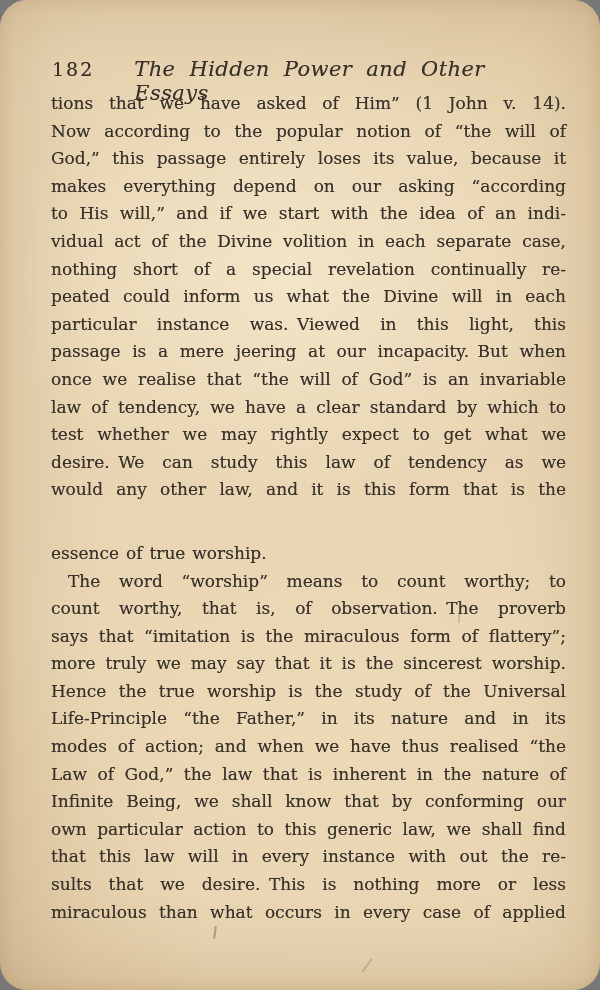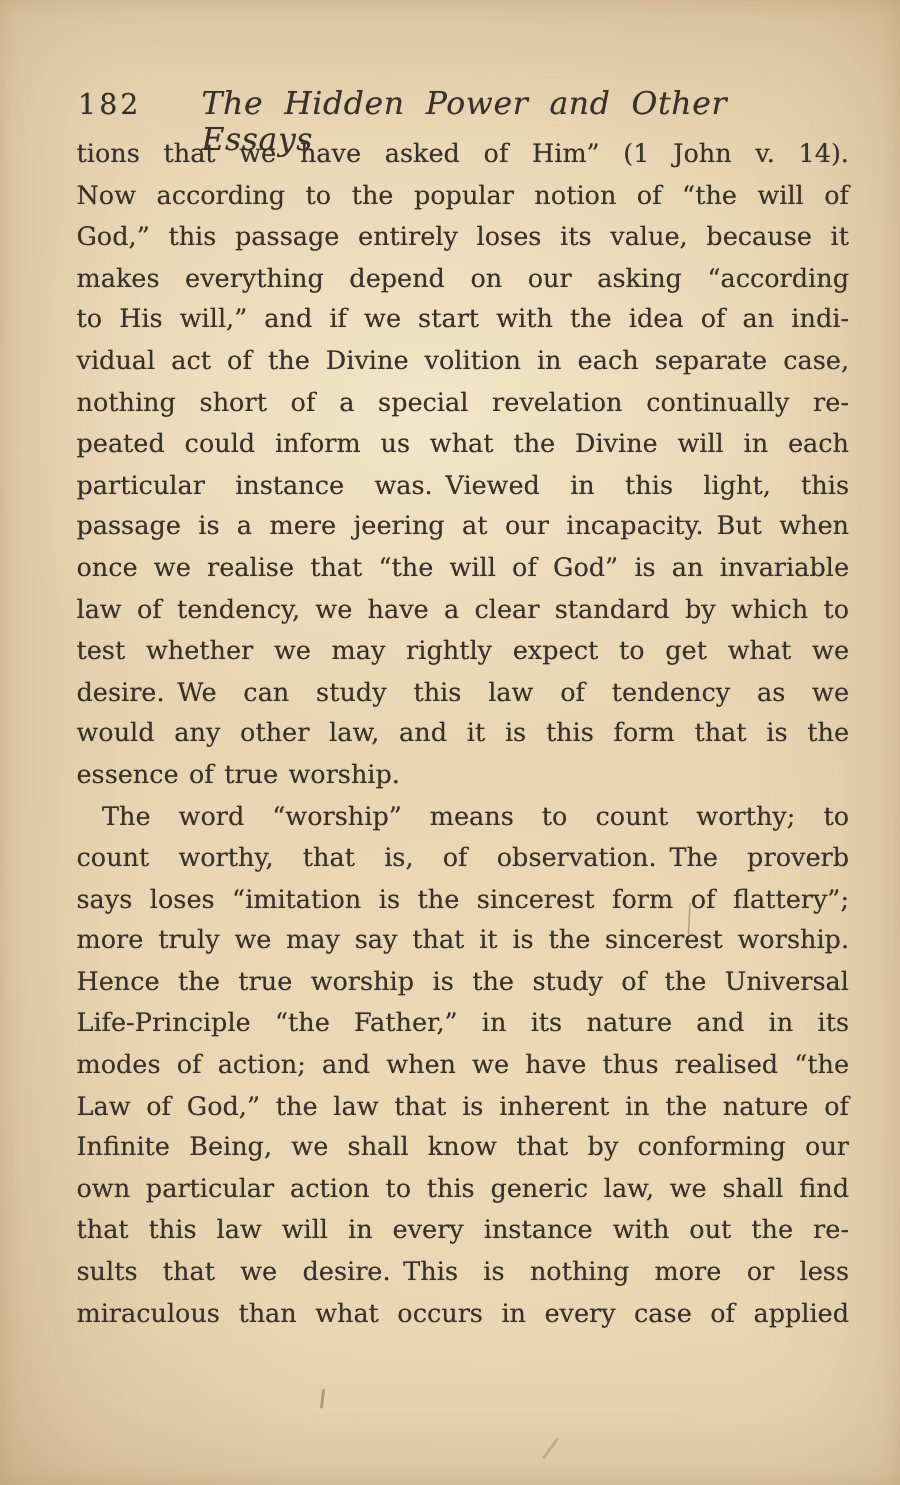--- a/index.html
+++ b/index.html
@@ -14,20 +14,21 @@
     overflow: hidden;
     background-color: #e8d4b2;
     background-image:
       radial-gradient(ellipse 420px 320px at 48% 28%, rgba(255,246,222,0.50), rgba(255,246,222,0) 72%),
       radial-gradient(ellipse 520px 420px at 55% 72%, rgba(244,226,190,0.35), rgba(244,226,190,0) 75%),
       radial-gradient(ellipse 300px 520px at 0% 100%, rgba(168,128,78,0.16), rgba(168,128,78,0) 70%),
       radial-gradient(ellipse 420px 220px at 100% 0%, rgba(205,175,125,0.18), rgba(205,175,125,0) 70%);
     box-shadow: inset 0 0 90px rgba(140,105,60,0.30), inset 0 0 14px rgba(150,112,62,0.20);
     font-family: "DejaVu Serif", serif;
     color: #38312a;
+    border-radius: 27px;
   }
   .running-head {
     position: absolute;
     left: 52px;
     top: 57px;
     width: 514px;
     display: flex;
     align-items: baseline;
   }
   .pagenum {
@@ -52,20 +53,21 @@
     line-height: 27.6px;
     word-spacing: 1.5px;
     text-shadow: 0 0 0.5px rgba(56,49,42,0.55);
   }
   .line {
     text-align: justify;
     text-align-last: justify;
   }
   .line.para-end {
     text-align-last: left;
+    margin-top: 36px;
   }
   .line.indent {
     text-indent: 17px;
   }
   .fiber {
     position: absolute;
     border-radius: 1px;
   }
   .fiber-1 {
     left: 214px; top: 926px; width: 2px; height: 13px;
@@ -104,21 +106,21 @@
       <div class="line">particular instance was. Viewed in this light, this</div>
       <div class="line">passage is a mere jeering at our incapacity. But when</div>
       <div class="line">once we realise that “the will of God” is an invariable</div>
       <div class="line">law of tendency, we have a clear standard by which to</div>
       <div class="line">test whether we may rightly expect to get what we</div>
       <div class="line">desire. We can study this law of tendency as we</div>
       <div class="line">would any other law, and it is this form that is the</div>
       <div class="line para-end">essence of true worship.</div>
       <div class="line indent">The word “worship” means to count worthy; to</div>
       <div class="line">count worthy, that is, of observation. The proverb</div>
-      <div class="line">says loses “imitation is the sincerest form of flattery”;</div>
+      <div class="line">says that “imitation is the miraculous form of flattery”;</div>
       <div class="line">more truly we may say that it is the sincerest worship.</div>
       <div class="line">Hence the true worship is the study of the Universal</div>
       <div class="line">Life-Principle “the Father,” in its nature and in its</div>
       <div class="line">modes of action; and when we have thus realised “the</div>
       <div class="line">Law of God,” the law that is inherent in the nature of</div>
       <div class="line">Infinite Being, we shall know that by conforming our</div>
       <div class="line">own particular action to this generic law, we shall find</div>
       <div class="line">that this law will in every instance with out the re-</div>
       <div class="line">sults that we desire. This is nothing more or less</div>
       <div class="line">miraculous than what occurs in every case of applied</div>

